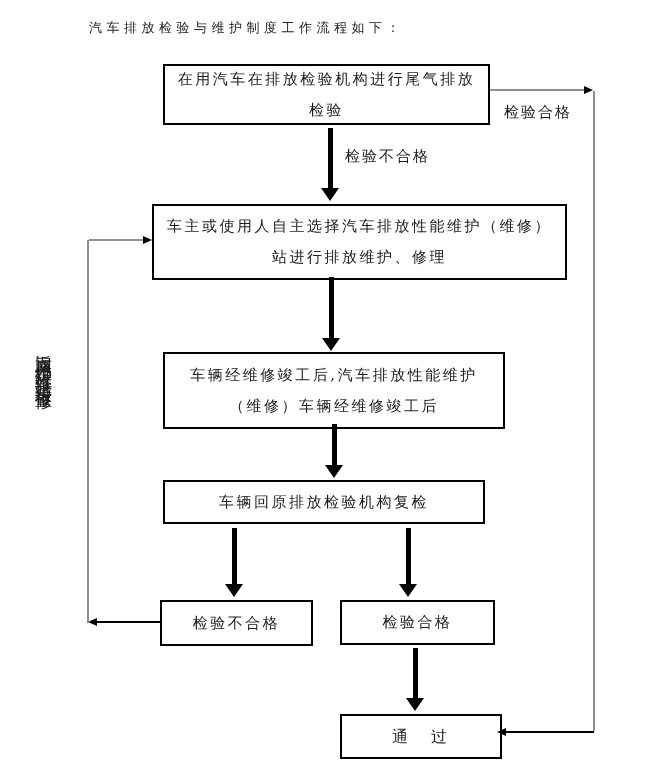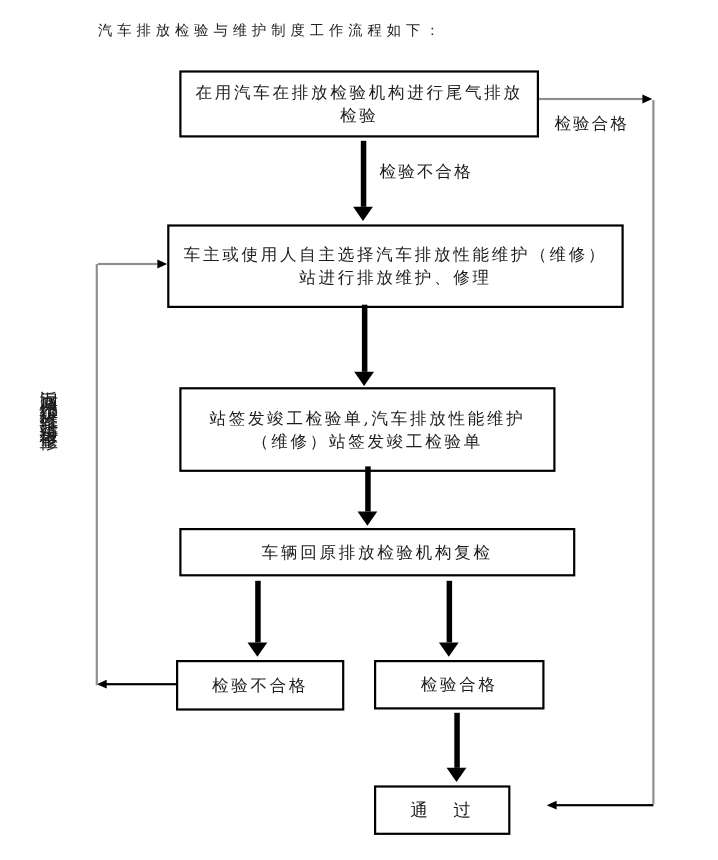--- a/index.html
+++ b/index.html
@@ -15,32 +15,32 @@
     position:absolute;left:89px;top:19px;
     font-size:13px;letter-spacing:4.5px;
     color:#222222;white-space:nowrap;
   }
   .fbox{
     position:absolute;
     border:2px solid #000000;
     background:#ffffff;
     display:flex;align-items:center;justify-content:center;
     text-align:center;
-    font-size:15px;line-height:21px;letter-spacing:2.5px;
+    font-size:15px;line-height:31px;letter-spacing:2.5px;
     color:#1c1c1c;
     box-sizing:border-box;
     padding:2px 8px;
   }
   .b1{left:163px;top:64px;width:327px;height:61px;}
   .b2{left:152px;top:204px;width:415px;height:76px;}
   .b3{left:163px;top:352px;width:342px;height:77px;}
-  .b4{left:163px;top:480px;width:360px;height:44px;}
+  .b4{left:163px;top:480px;width:322px;height:44px;}
   .b-fail{left:160px;top:600px;width:153px;height:46px;}
   .b-pass{left:340px;top:600px;width:155px;height:45px;}
-  .b-final{left:340px;top:714px;width:124px;height:45px;font-size:16px;letter-spacing:9px;padding-left:14px;}
+  .b-final{left:340px;top:714px;width:162px;height:45px;font-size:16px;letter-spacing:9px;padding-left:14px;}
   .elabel{
     position:absolute;font-size:15px;letter-spacing:2px;
     color:#1c1c1c;white-space:nowrap;
   }
   .lbl-fail{left:345px;top:147px;}
   .lbl-pass{left:504px;top:103px;}
   .lbl-return{
     left:33px;top:341px;height:284px;
     writing-mode:vertical-rl;text-orientation:mixed;
     font-size:17px;letter-spacing:3px;white-space:nowrap;
@@ -78,21 +78,21 @@
 </style>
 </head>
 <body>
 
 <div class="canvas">
 
   <div class="title">汽车排放检验与维护制度工作流程如下：</div>
 
   <div class="fbox b1">在用汽车在排放检验机构进行尾气排放检验</div>
   <div class="fbox b2">车主或使用人自主选择汽车排放性能维护（维修）站进行排放维护、修理</div>
-  <div class="fbox b3">站签发竣工检验单,汽车排放性能维护（维修）站签发竣工检验单</div>
+  <div class="fbox b3">车辆经维修竣工后,汽车排放性能维护（维修）车辆经维修竣工后</div>
   <div class="fbox b4">车辆回原排放检验机构复检</div>
   <div class="fbox b-fail">检验不合格</div>
   <div class="fbox b-pass">检验合格</div>
   <div class="fbox b-final">通 过</div>
 
   <div class="elabel lbl-fail">检验不合格</div>
   <div class="elabel lbl-pass">检验合格</div>
   <div class="elabel lbl-return">返回原维护（维修）站进行重修</div>
 
   <div class="tarrow ta1">

